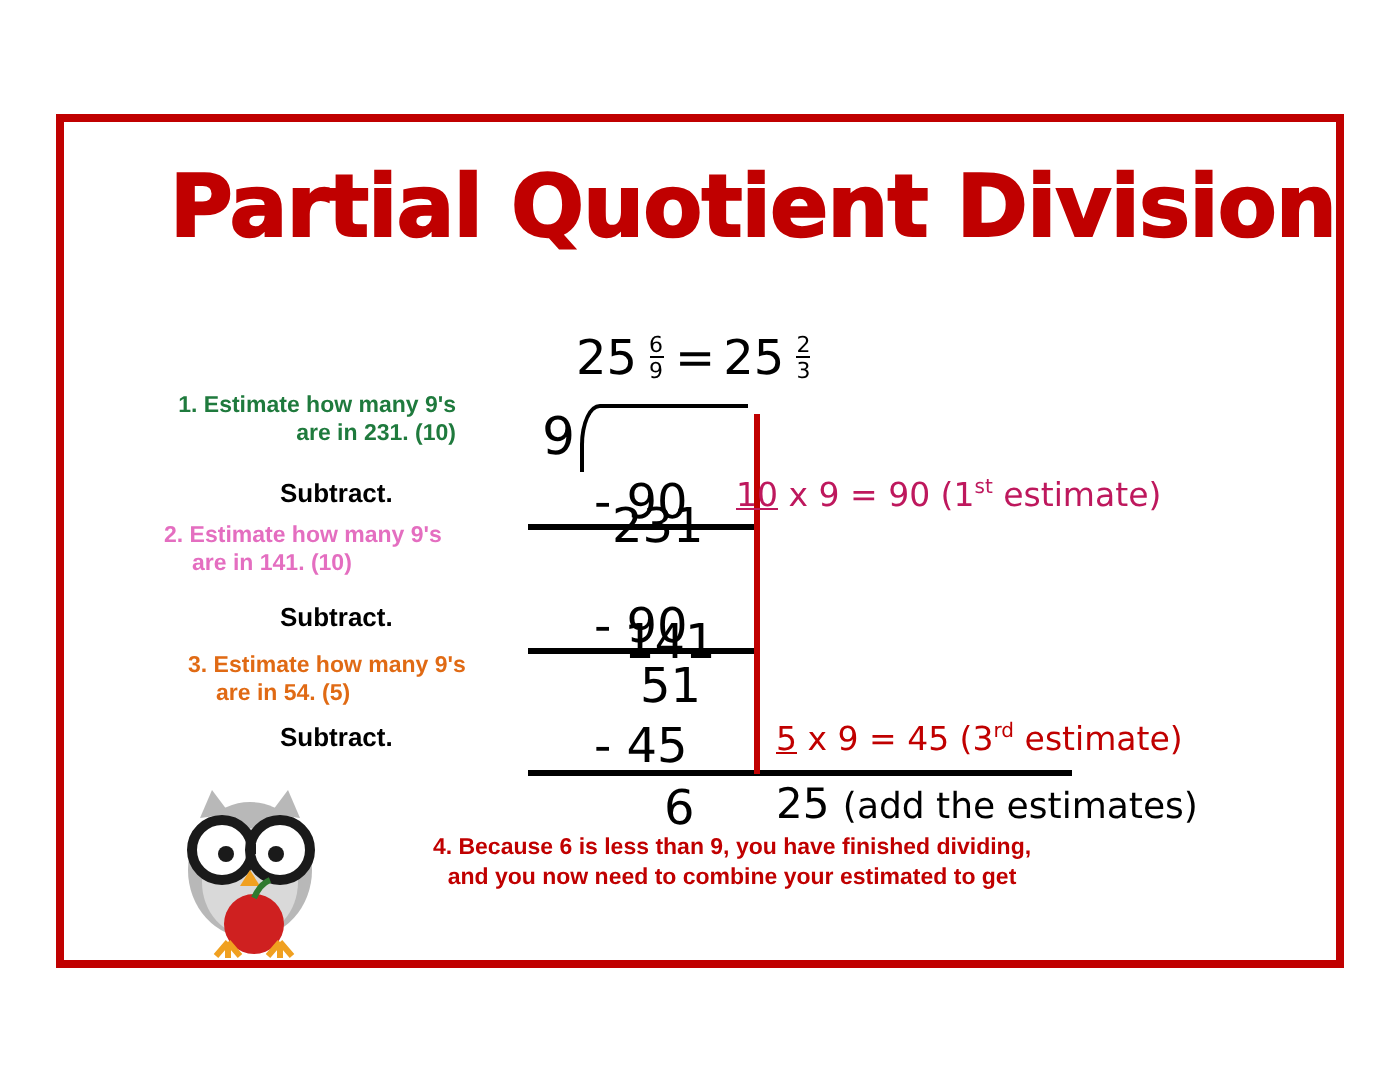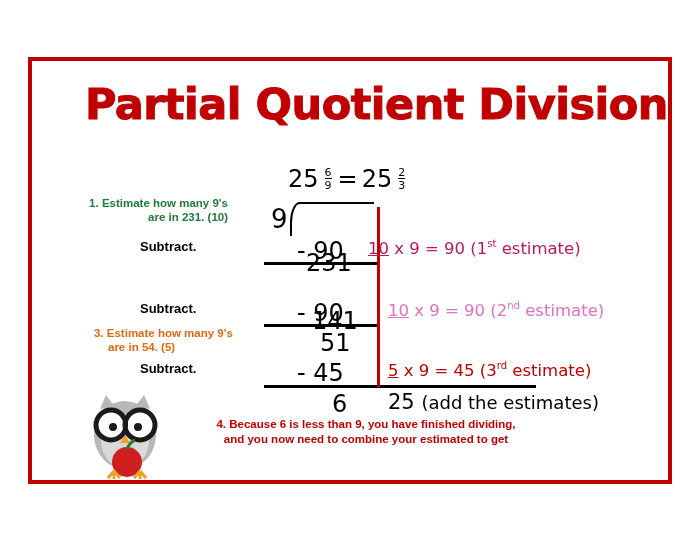--- a/index.html
+++ b/index.html
@@ -214,36 +214,38 @@
 
   <div id="vrule"></div>
 
   <div class="sub-label" id="sub1">Subtract.</div>
   <div class="sub-label" id="sub2">Subtract.</div>
   <div class="sub-label" id="sub3">Subtract.</div>
 
   <div class="est" id="est1">
     <span class="mult">10</span><span> x 9 = 90 (1</span><sup>st</sup><span> estimate)</span>
   </div>
-  <div class="est" id="est2">
-    <span class="mult">10</span><span> x 9 = 90 (2</span><sup>nd</sup><span> estimate)</span>
-  </div>
   <div class="est" id="est3">
     <span class="mult">5</span><span> x 9 = 45 (3</span><sup>rd</sup><span> estimate)</span>
   </div>
 
   <div id="final">
     <span>25</span>
     <span class="addtxt">(add the estimates)</span>
   </div>
 
   <div class="hint" id="hint1">
     <span>1.</span>
     <span>Estimate how many 9's</span><br>
     <span style="margin-left:28px;display:inline-block">are in 231. (10)</span>
+  </div>
+  <div class="hint" id="hint2">
+    <span>2.</span>
+    <span>Estimate how many 9's</span><br>
+    <span style="margin-left:14px;display:inline-block">are in 141. (10)</span>
   </div>
   <div class="hint" id="hint3">
     <span>3.</span>
     <span>Estimate how many 9's</span><br>
     <span style="margin-left:14px;display:inline-block">are in 54. (5)</span>
   </div>
 
   <div class="hint" id="hint4">
     <span>4.</span>
     <span>Because 6 is less than 9, you have finished dividing,</span><br>

